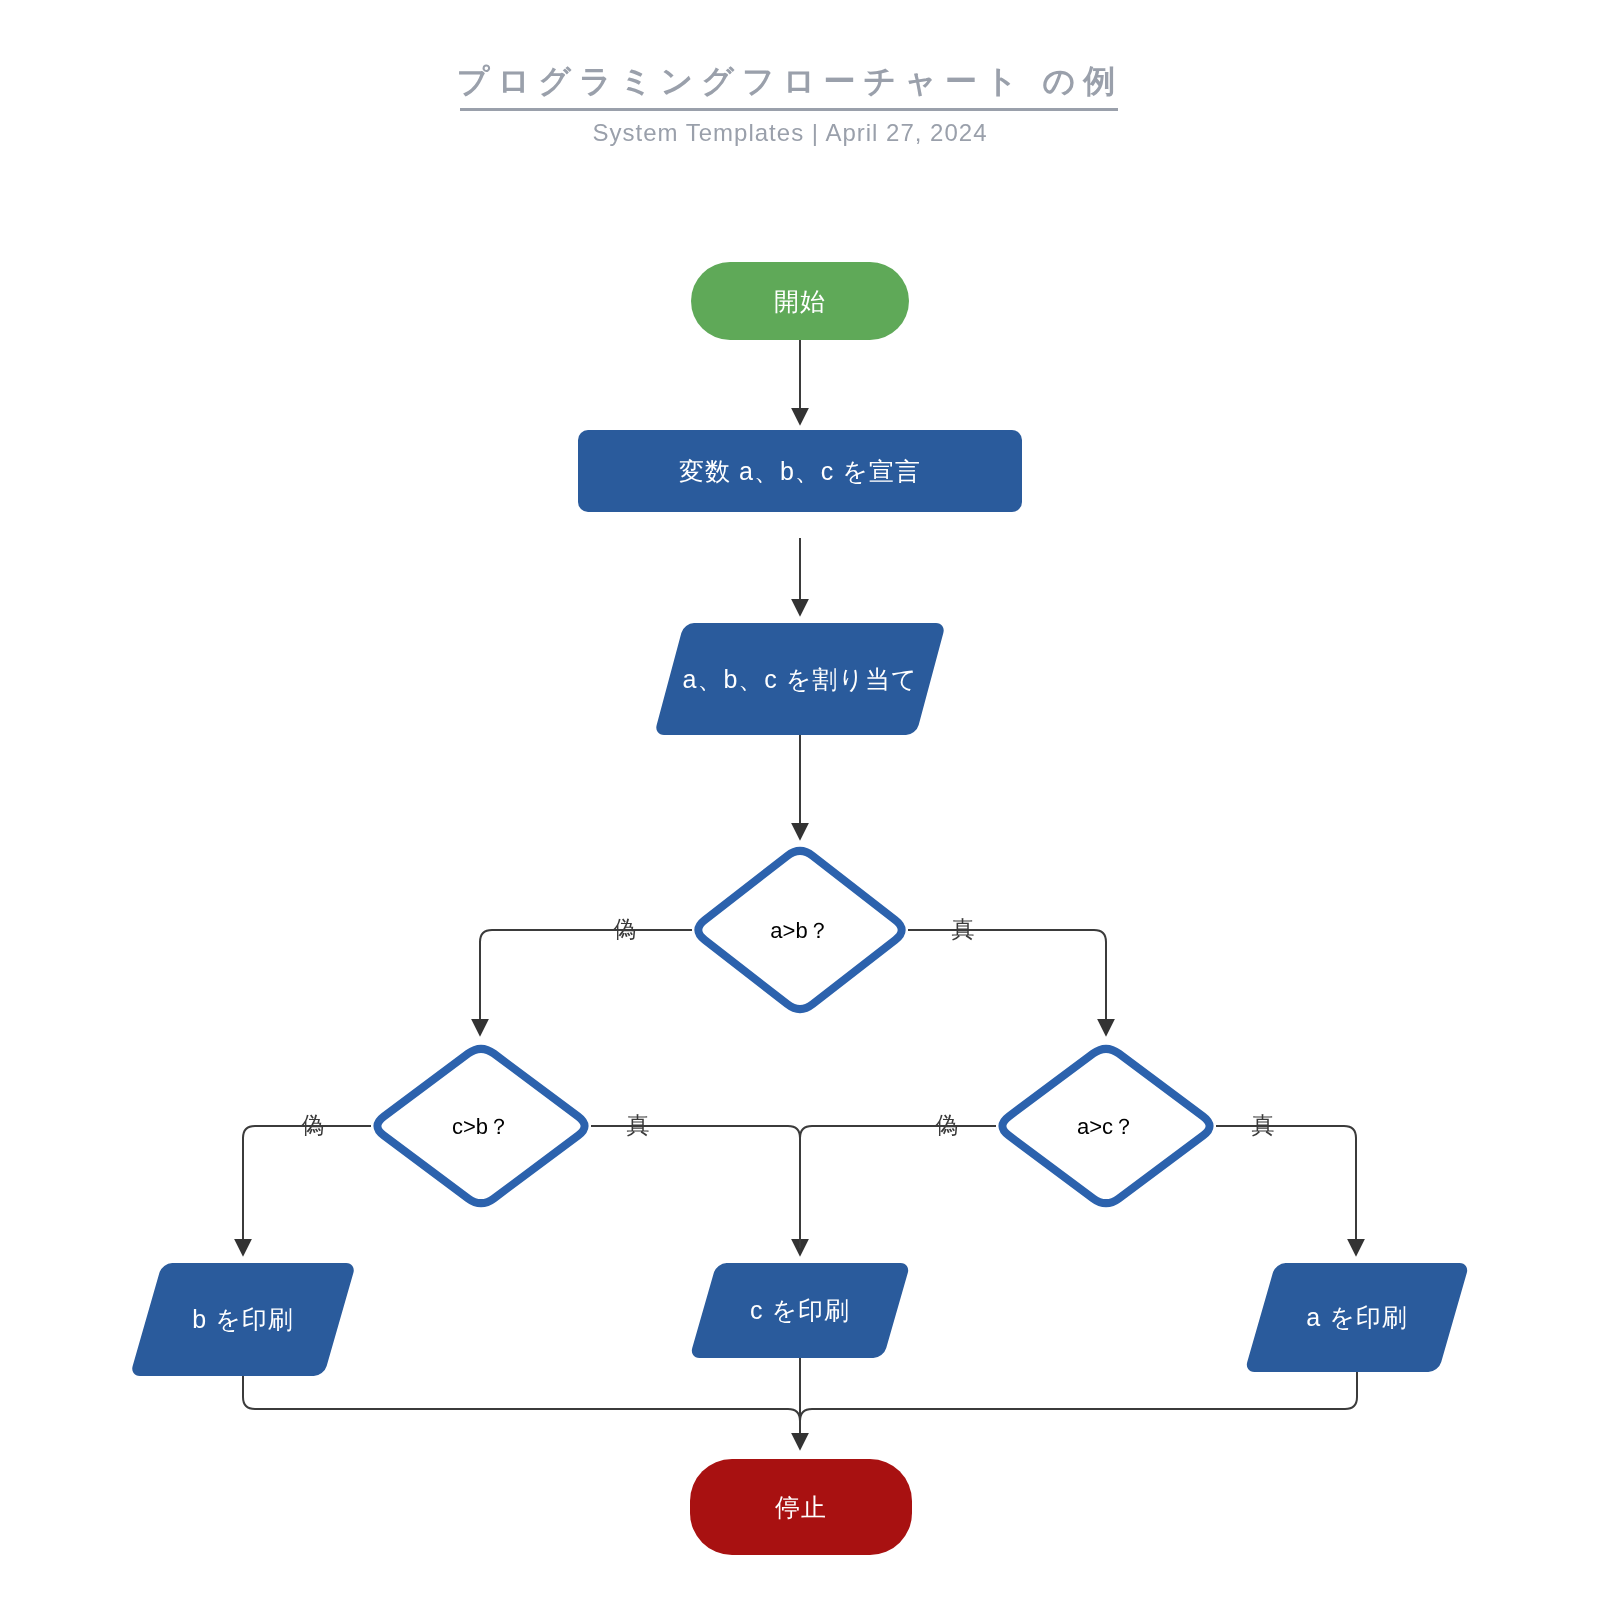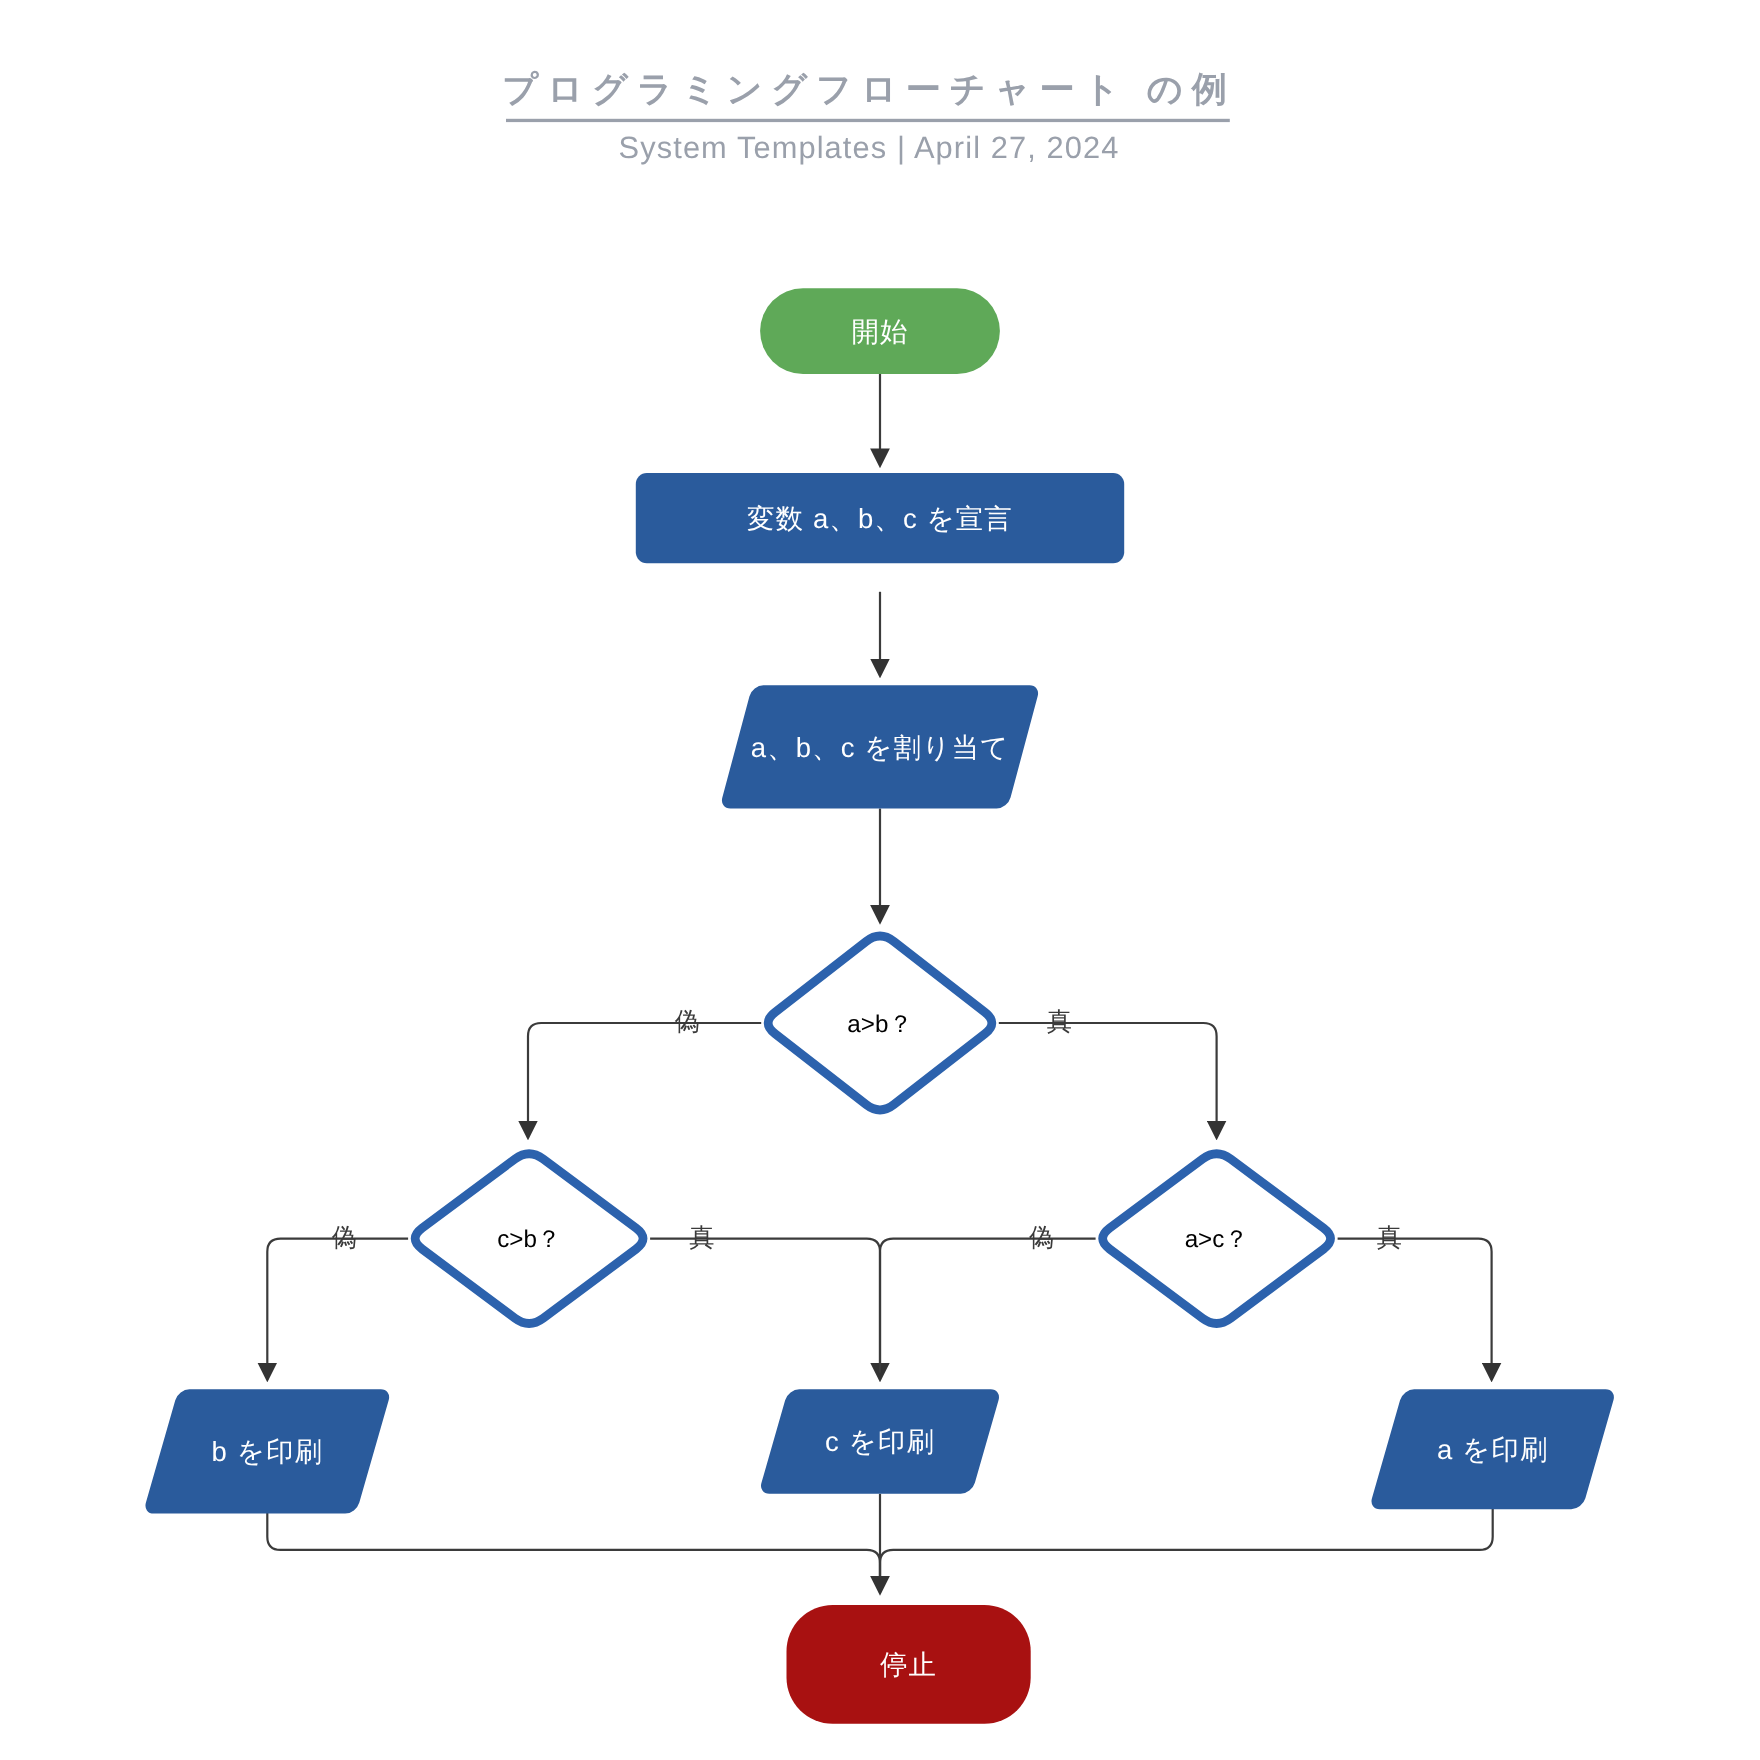--- a/index.html
+++ b/index.html
@@ -16,30 +16,30 @@
 
   .canvas{position:absolute;inset:0;width:1600px;height:1600px;}
   svg.wires{position:absolute;left:0;top:0;z-index:1;}
 
   
   .header{position:absolute;left:0;top:0;width:1580px;z-index:2;text-align:center;}
   .title{position:absolute;left:0;right:0;top:60px;font-size:32px;font-weight:bold;
          letter-spacing:8px;color:var(--header-gray);}
   .title-underline{position:absolute;left:460px;top:108px;width:658px;height:3px;
          background:var(--header-gray);}
-  .subtitle{position:absolute;left:0;right:0;top:119px;font-size:28px;
+  .subtitle{position:absolute;left:0;right:0;top:119px;font-size:24px;
          letter-spacing:1px;color:var(--header-gray);}
 
   
   .node{position:absolute;display:flex;align-items:center;justify-content:center;
         color:#ffffff;font-size:25px;letter-spacing:1px;z-index:2;}
 
   .terminator-start{left:691px;top:262px;width:218px;height:78px;border-radius:40px;
         background:var(--start-green);}
-  .terminator-stop{left:715px;top:1459px;width:222px;height:108px;border-radius:42px;
+  .terminator-stop{left:690px;top:1459px;width:222px;height:96px;border-radius:42px;
         background:var(--stop-red);}
   .process-rect{left:578px;top:430px;width:444px;height:82px;border-radius:10px;
         background:var(--node-blue);}
 
   
   .para{position:absolute;z-index:2;}
   .para-bg{position:absolute;inset:0;background:var(--node-blue);border-radius:10px;}
   .para-label{position:absolute;inset:0;display:flex;align-items:center;justify-content:center;
         color:#fff;font-size:25px;letter-spacing:1px;}
   .para-assign{left:669px;top:623px;width:262px;height:112px;}

